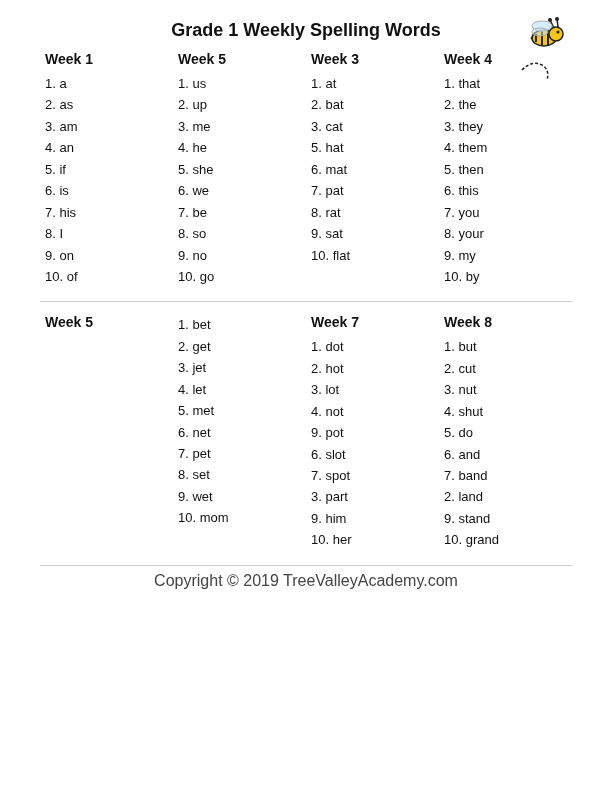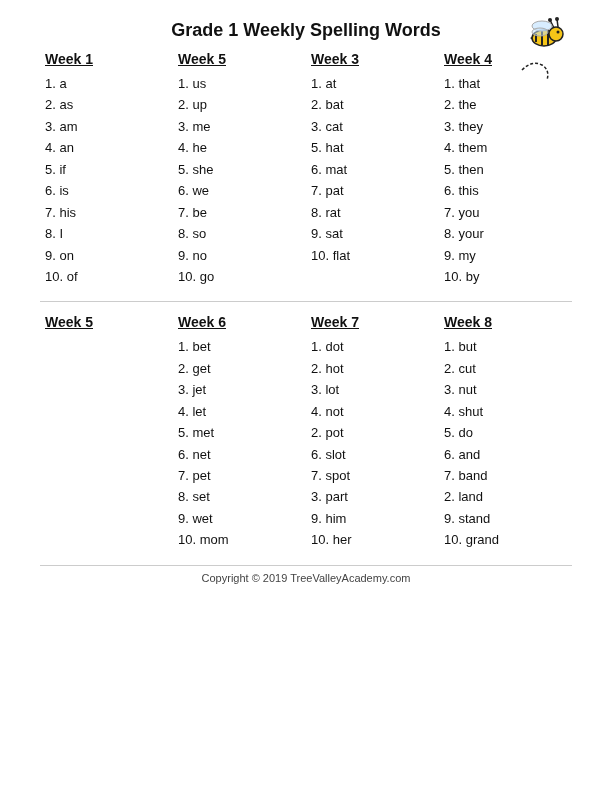--- a/index.html
+++ b/index.html
@@ -33,21 +33,20 @@
       gap: 0;
       width: 100%;
     }
     .week-column {
       flex: 1;
       padding: 0 5px;
     }
     .week-title {
       font-size: 14px;
       font-weight: bold;
-      text-decoration: underline;
       margin-bottom: 6px;
       display: block;
     }
     .word-list {
       list-style: none;
     }
     .word-list li {
       font-size: 13px;
       line-height: 1.65;
       white-space: nowrap;
@@ -55,21 +54,21 @@
     .section {
       margin-bottom: 14px;
     }
     .divider {
       height: 1px;
       background: #ccc;
       margin: 8px 0 12px 0;
     }
     .footer {
       text-align: center;
-      font-size: 11px;
+      font-size: 16px;
       color: #444;
       margin-top: 10px;
       border-top: 1px solid #ccc;
       padding-top: 6px;
     }
     .svg-bee {
       position: absolute;
       right: 0;
       top: -10px;
     }
@@ -173,42 +172,41 @@
   </div>
 
   <div class="divider"></div>
 
   <div class="section">
     <div class="columns-container">
       <div class="week-column">
         <span class="week-title">Week 5</span>
       </div>
       <div class="week-column">
-        <span class="week-title">Week 6</span>
         <ul class="word-list">
           <li>1.  bet</li>
           <li>2.  get</li>
           <li>3.  jet</li>
           <li>4.  let</li>
           <li>5.  met</li>
           <li>6.  net</li>
           <li>7.  pet</li>
           <li>8.  set</li>
           <li>9.  wet</li>
           <li>10. mom</li>
         </ul>
       </div>
       <div class="week-column">
         <span class="week-title">Week 7</span>
         <ul class="word-list">
           <li>1.  dot</li>
           <li>2.  hot</li>
           <li>3.  lot</li>
           <li>4.  not</li>
-          <li>2.  pot</li>
+          <li>9.  pot</li>
           <li>6.  slot</li>
           <li>7.  spot</li>
           <li>3.  part</li>
           <li>9.  him</li>
           <li>10. her</li>
         </ul>
       </div>
       <div class="week-column">
         <span class="week-title">Week 8</span>
         <ul class="word-list">

